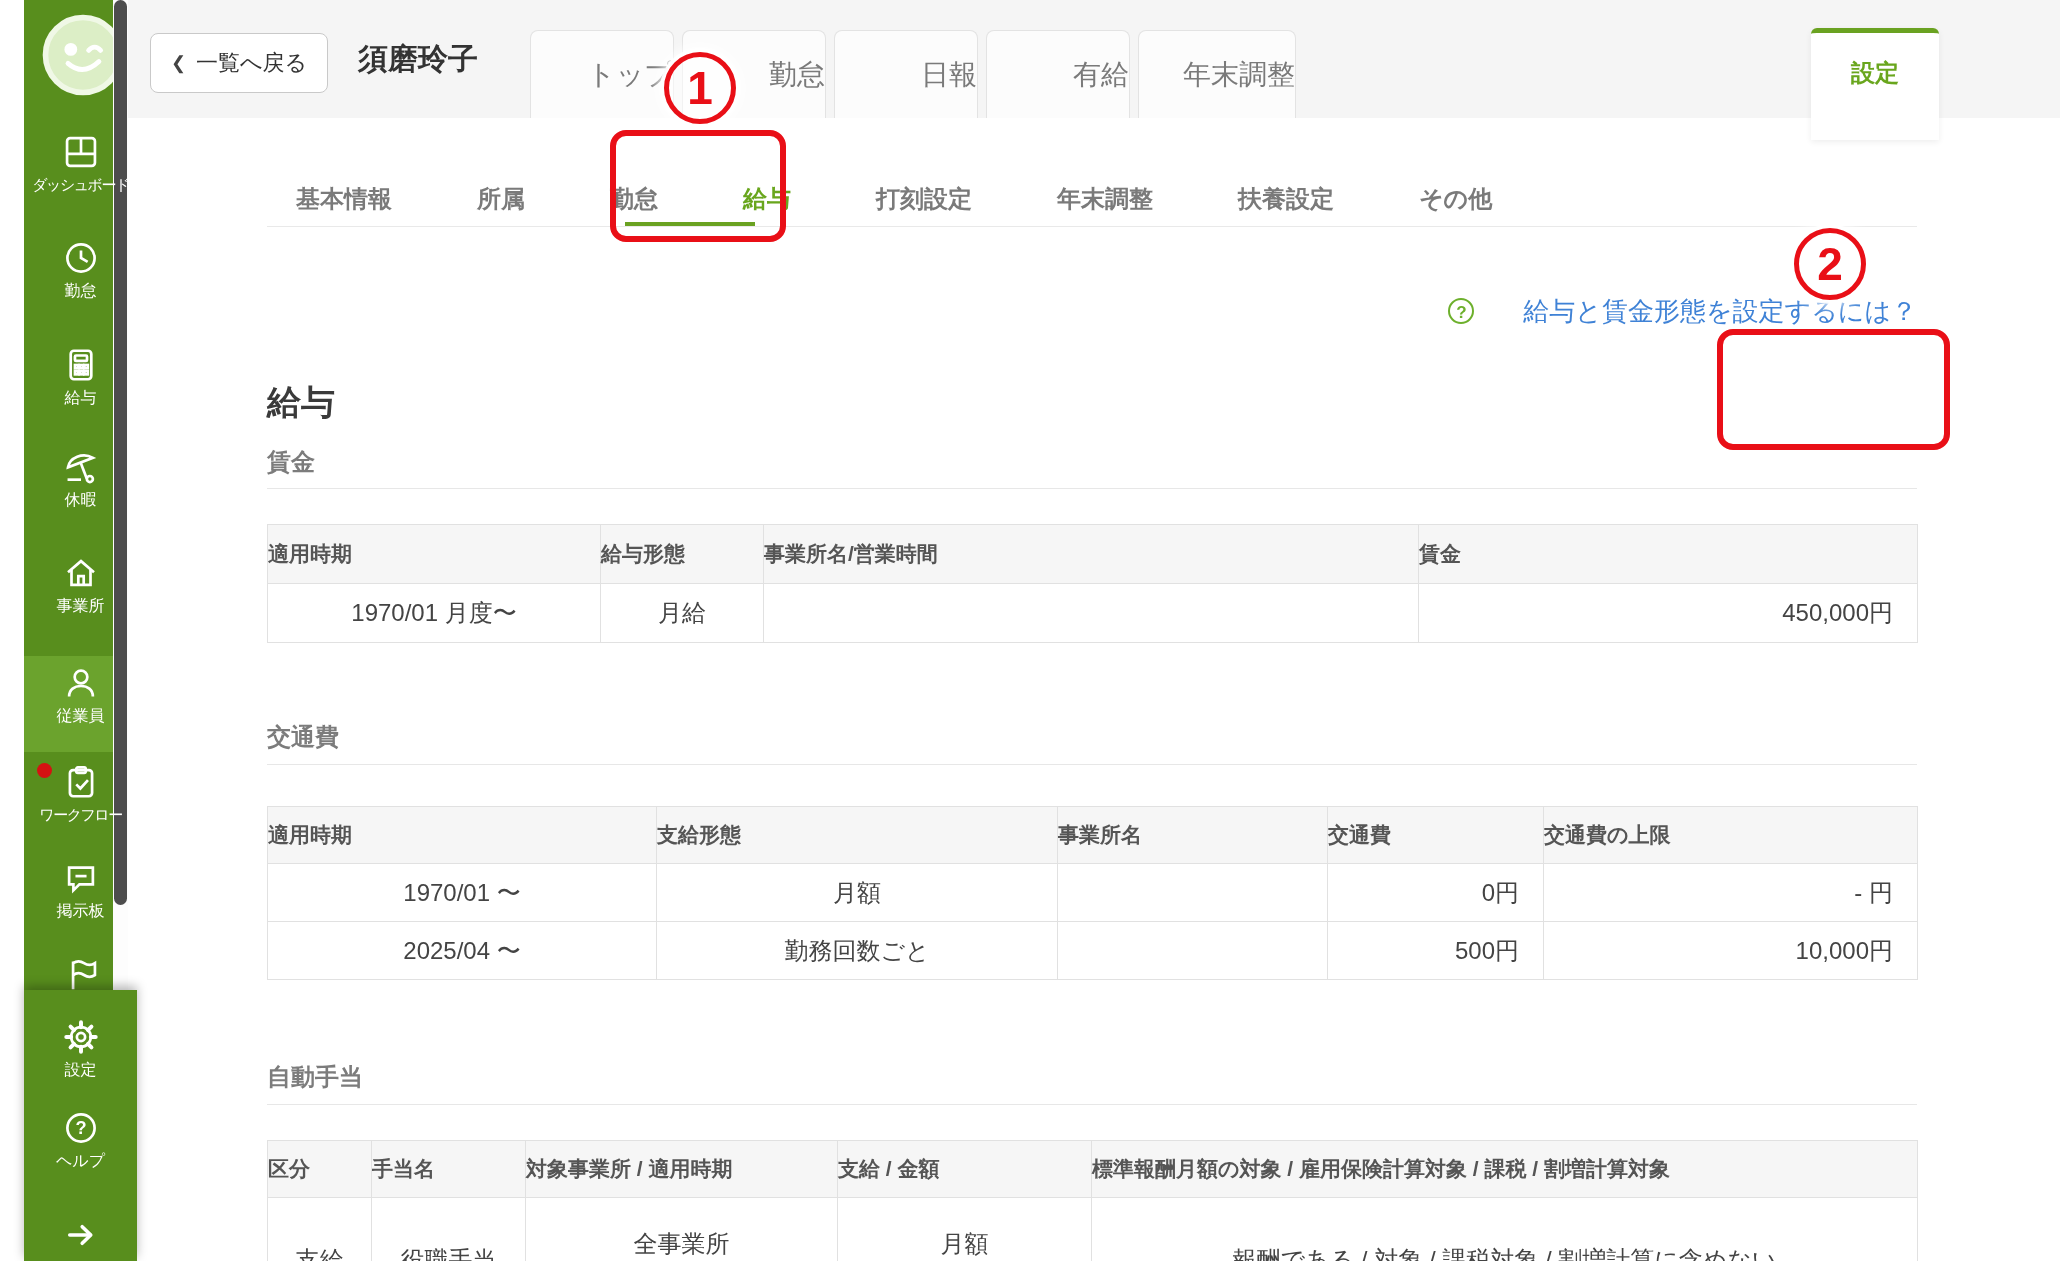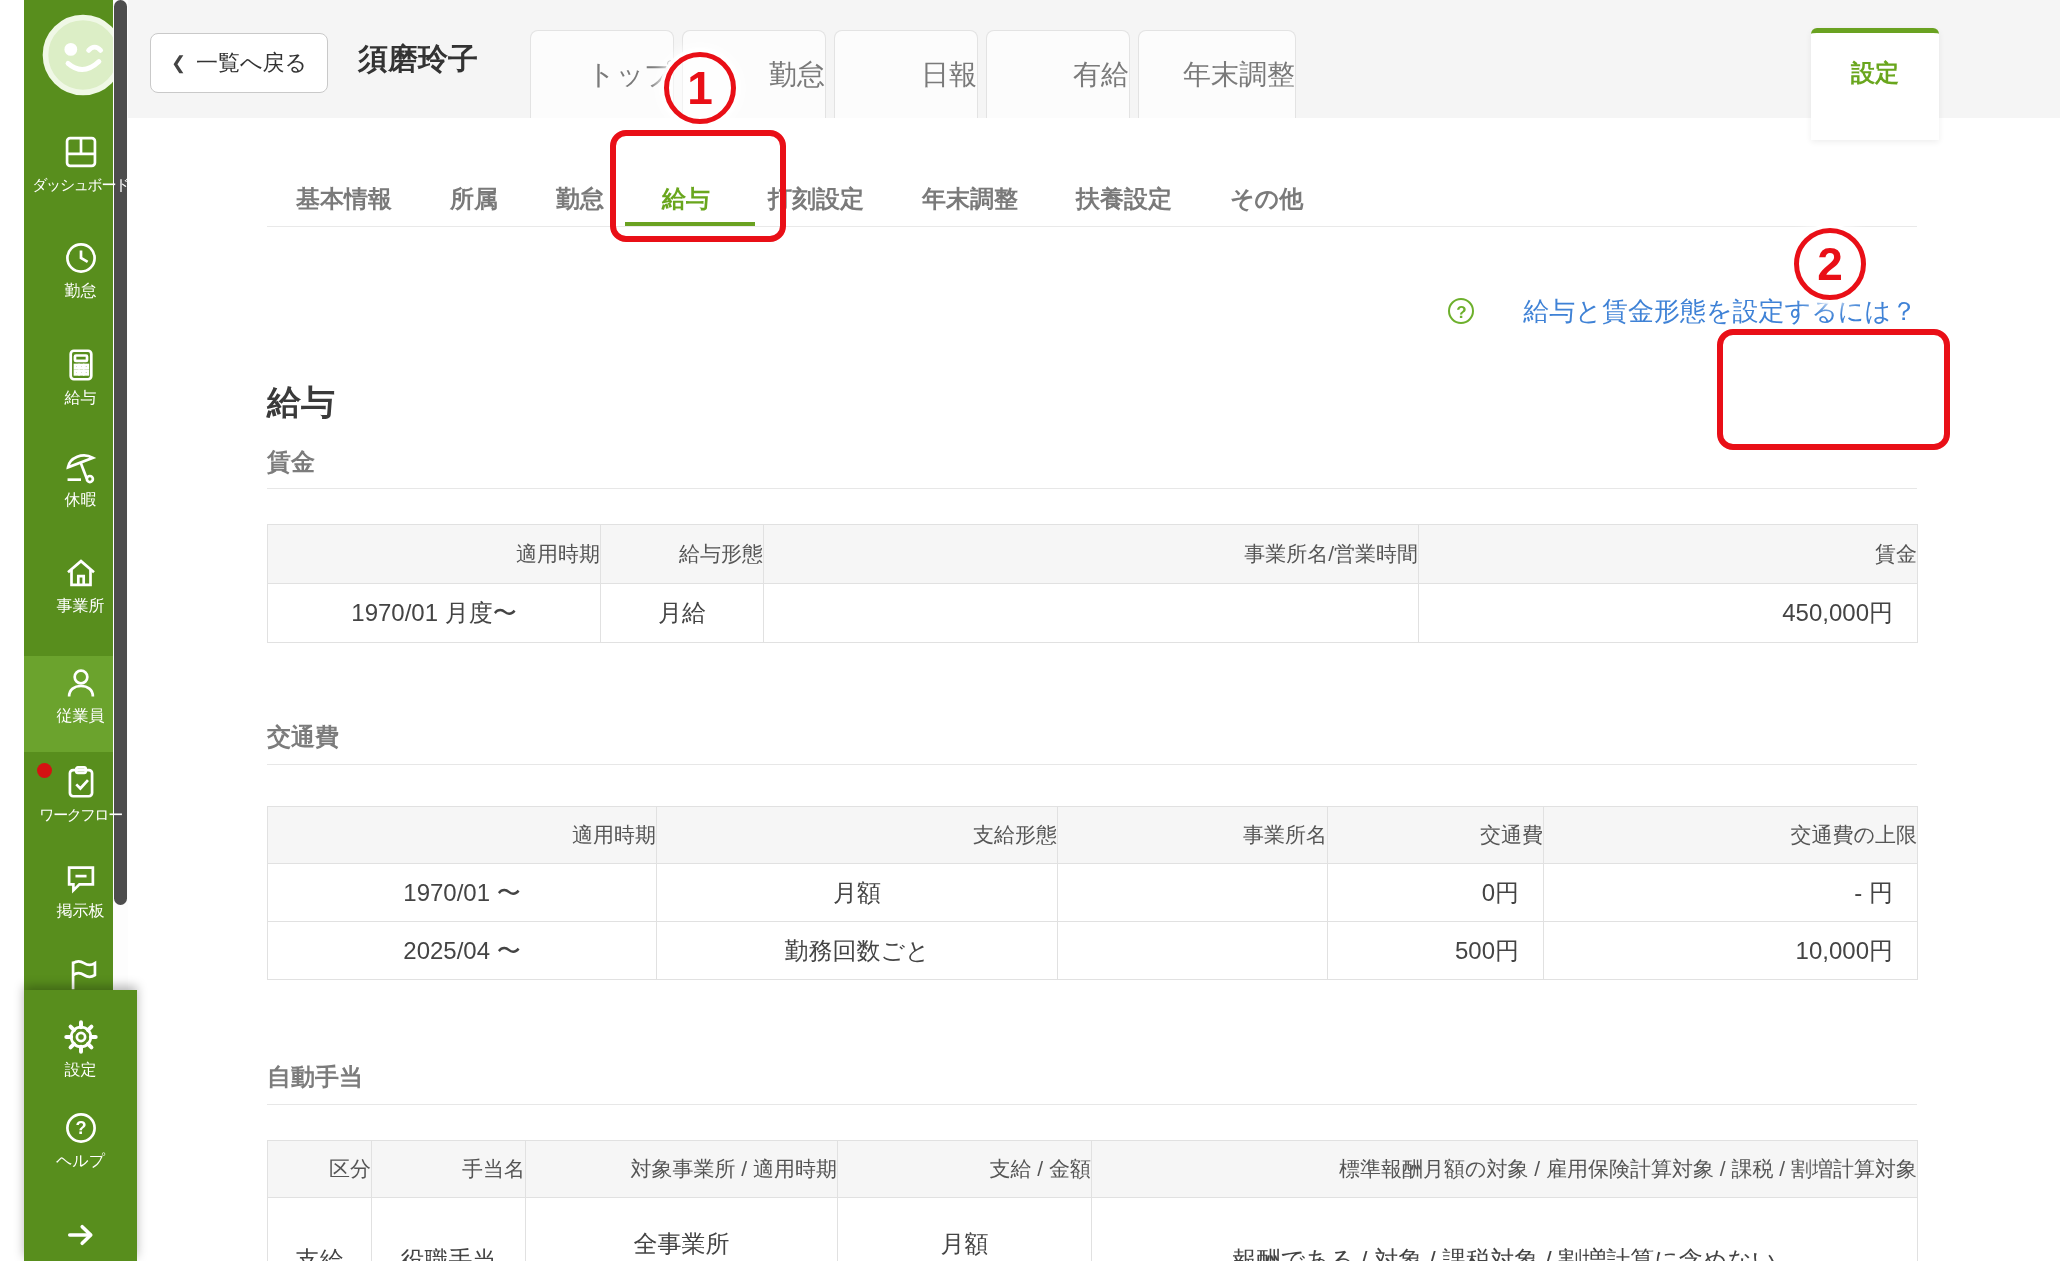--- a/index.html
+++ b/index.html
@@ -30,40 +30,40 @@
              font-size:30px;font-weight:bold;color:#333;}
   .top-tab{position:absolute;top:30px;height:88px;line-height:88px;text-align:right;
            background:#fcfcfc;border:1px solid #e3e3e3;border-bottom:none;
            border-radius:8px 8px 0 0;font-size:28px;color:#7a7a7a;box-sizing:border-box;cursor:pointer;}
   .settings-tab{position:absolute;left:1683px;top:28px;width:128px;height:112px;background:#fff;
                 border-top:5px solid #6aa221;border-radius:6px 6px 0 0;text-align:center;
                 line-height:80px;font-size:24px;font-weight:bold;color:#69a61d;z-index:5;
                 box-shadow:0 2px 6px rgba(0,0,0,.07);box-sizing:border-box;cursor:pointer;}
   
   .main{position:absolute;left:128px;top:118px;right:0;bottom:0;background:#fff;}
-  .subtabs{position:absolute;left:168px;top:68px;display:flex;gap:58px;text-align:right;}
+  .subtabs{position:absolute;left:168px;top:68px;display:flex;gap:85px;text-align:right;}
   .subtab{font-size:24px;font-weight:bold;color:#7a7a7a;line-height:26px;cursor:pointer;white-space:nowrap;}
   .subtab.active{color:#69a61d;}
   .subtab-underline{position:absolute;left:497px;top:104px;width:130px;height:5px;background:#6aa221;}
   .subtab-divider{position:absolute;left:139px;top:108px;width:1650px;height:1px;background:#e9e9e9;}
   .help-link{position:absolute;right:143px;top:178px;height:30px;display:flex;align-items:center;
              gap:8px;cursor:pointer;}
   .q-circle{width:26px;height:26px;border:2px solid #6db02c;border-radius:50%;color:#6db02c;
             font-size:17px;font-weight:bold;text-align:center;line-height:26px;box-sizing:border-box;}
   .help-text{font-size:26px;color:#3f82d6;margin-left:41px;}
   .page-title{position:absolute;left:139px;top:244px;font-size:34px;font-weight:bold;
               color:#3a3a3a;line-height:34px;}
   .edit-btn{position:absolute;left:1617px;top:234px;width:172px;height:73px;background:#3e6c12;
             border:none;border-radius:8px;color:#fff;font-size:25px;display:flex;align-items:center;
             justify-content:center;cursor:pointer;font-family:inherit;}
   .section-label{position:absolute;left:139px;font-size:24px;font-weight:bold;color:#7c7c7c;line-height:28px;}
   .section-divider{position:absolute;left:139px;width:1650px;height:1px;background:#e7e7e7;}
   table.tbl{position:absolute;left:139px;width:1650px;border-collapse:collapse;table-layout:fixed;}
-  .tbl th{background:#f6f6f6;border:1px solid #e1e1e1;font-size:21px;font-weight:normal;color:#555;
-          text-align:right;height:56px;padding:0;}
+  .tbl th{background:#f6f6f6;border:1px solid #e1e1e1;font-size:21px;font-weight:bold;color:#555;
+          text-align:left;height:56px;padding:0;}
   .tbl td{border:1px solid #e1e1e1;font-size:24px;color:#444;text-align:center;height:57px;padding:0;}
   .tbl td.r{text-align:right;padding-right:24px;}
   .tbl td.two-line{height:124px;}
   .cell-line{line-height:32px;}
   
   .ann-circle{position:absolute;width:72px;height:72px;border:5px solid #e90f17;border-radius:50%;
               background:rgba(255,255,255,.55);box-shadow:0 0 0 4px rgba(255,255,255,.9),0 0 12px 7px rgba(255,255,255,.85);
               display:flex;align-items:center;justify-content:center;z-index:20;box-sizing:border-box;}
   .ann-num{font-size:46px;font-weight:bold;color:#e90f17;
            text-shadow:0 0 4px #fff,0 0 8px #fff;}

